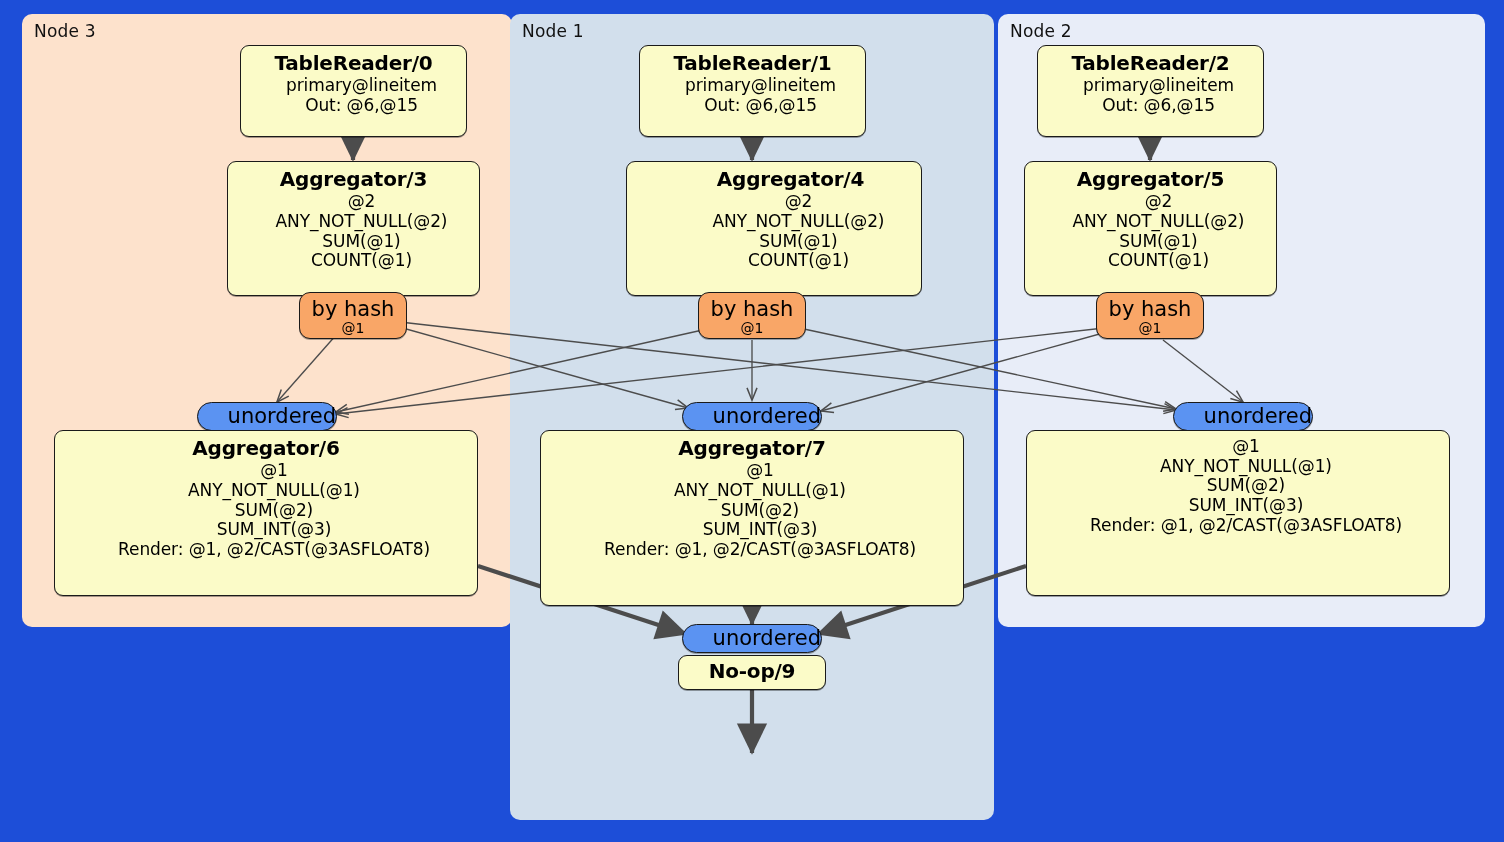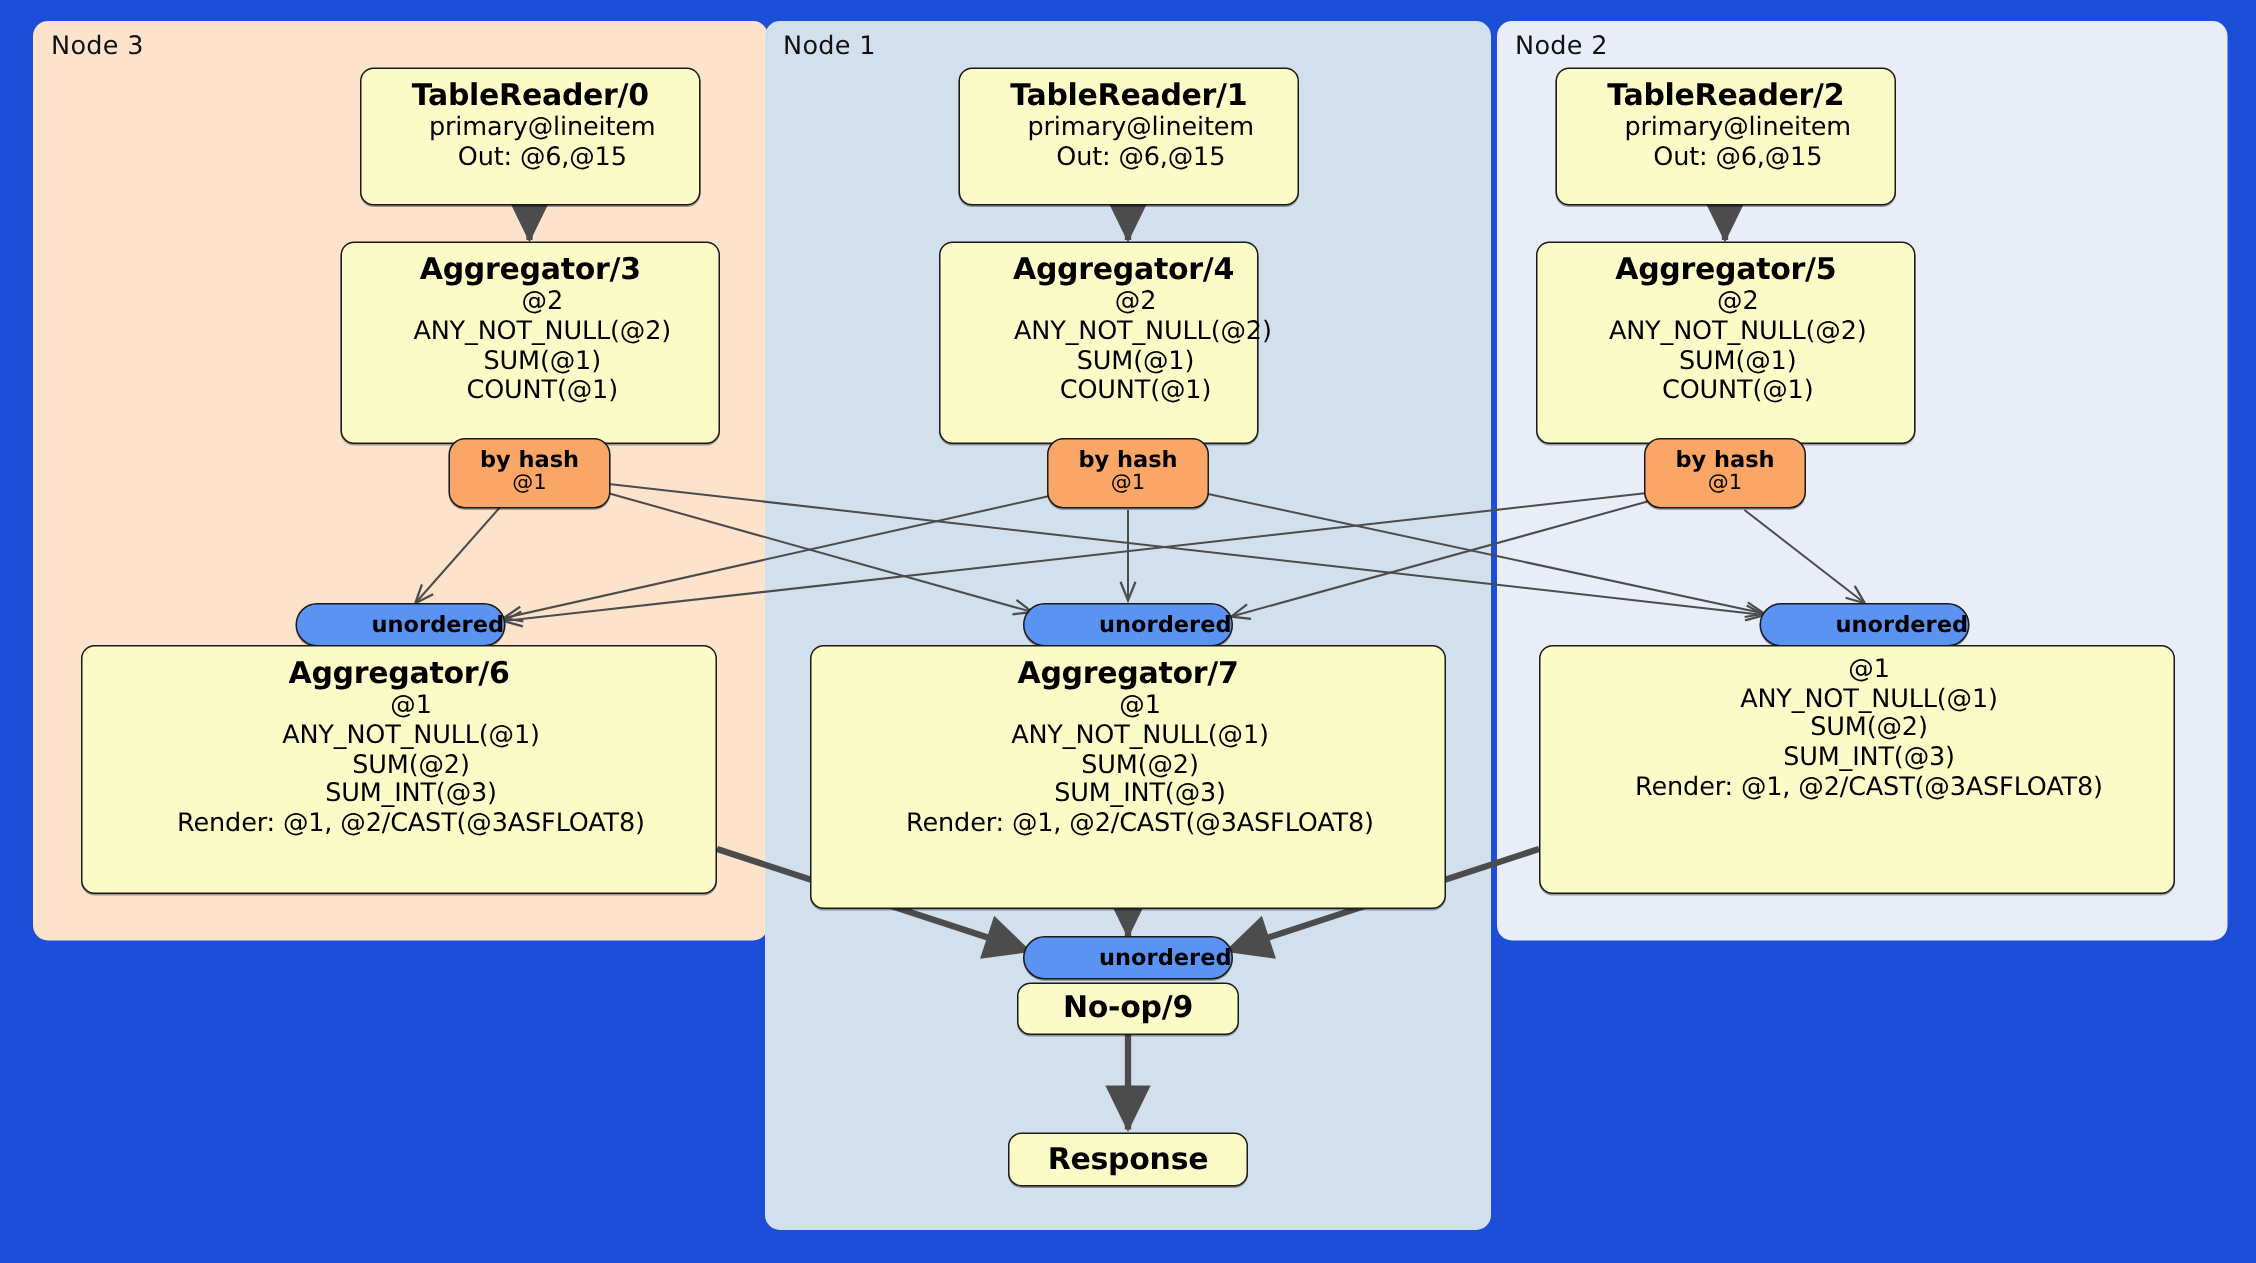--- a/index.html
+++ b/index.html
@@ -78,22 +78,22 @@
     position: absolute;
     box-sizing: border-box;
     border: 1.6px solid #1a1a1a;
     text-align: center;
     color: #000000;
     line-height: 1.1;
     box-shadow: 0 1px 0 rgba(0,0,0,0.3);
   }
   .pill .p1 {
     display: block;
-    font-size: 15px;
-    font-weight: bold;
+    font-size: 21px;
+    font-weight: normal;
   }
   .pill .p2 {
     display: block;
     font-size: 14px;
   }
   .pill.hash {
     background: #f9a667;
     border-radius: 11px;
     padding-top: 5px;
   }
@@ -183,21 +183,21 @@
   </div>
 
   <div class="proc" style="left:227px; top:161px; width:253px; height:135px;">
     <span class="ttl">Aggregator/3</span>
     <span class="ln">@2</span>
     <span class="ln">ANY_NOT_NULL(@2)</span>
     <span class="ln">SUM(@1)</span>
     <span class="ln">COUNT(@1)</span>
   </div>
 
-  <div class="proc" style="left:626px; top:161px; width:213px; height:135px;padding-left:33px;">
+  <div class="proc" style="left:626px; top:161px; width:296px; height:135px;padding-left:33px;">
     <span class="ttl">Aggregator/4</span>
     <span class="ln">@2</span>
     <span class="ln">ANY_NOT_NULL(@2)</span>
     <span class="ln">SUM(@1)</span>
     <span class="ln">COUNT(@1)</span>
   </div>
 
   <div class="proc" style="left:1024px; top:161px; width:253px; height:135px;">
     <span class="ttl">Aggregator/5</span>
     <span class="ln">@2</span>
@@ -260,17 +260,14 @@
   </div>
 
   <div class="pill unord" style="left:682px; top:624px; width:140px; height:29px;">
     <span class="p1">unordered</span>
   </div>
 
   <div class="proc compact" style="left:678px; top:655px; width:148px; height:35px;">
     <span class="ttl">No-op/9</span>
   </div>
 
-  <div class="proc compact" style="left:672px; top:755px; width:160px; height:36px;">
-    <span class="ttl">Response</span>
-  </div>
 
 </div>
 
 </body></html>

